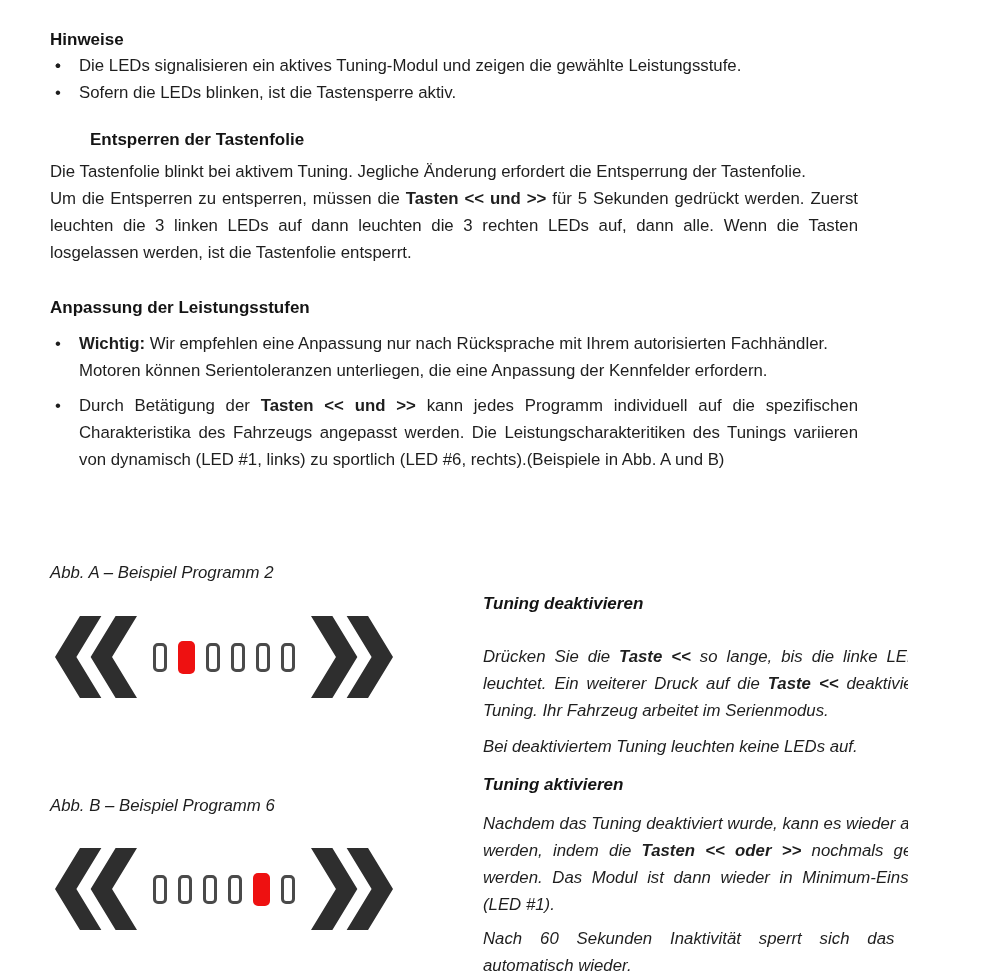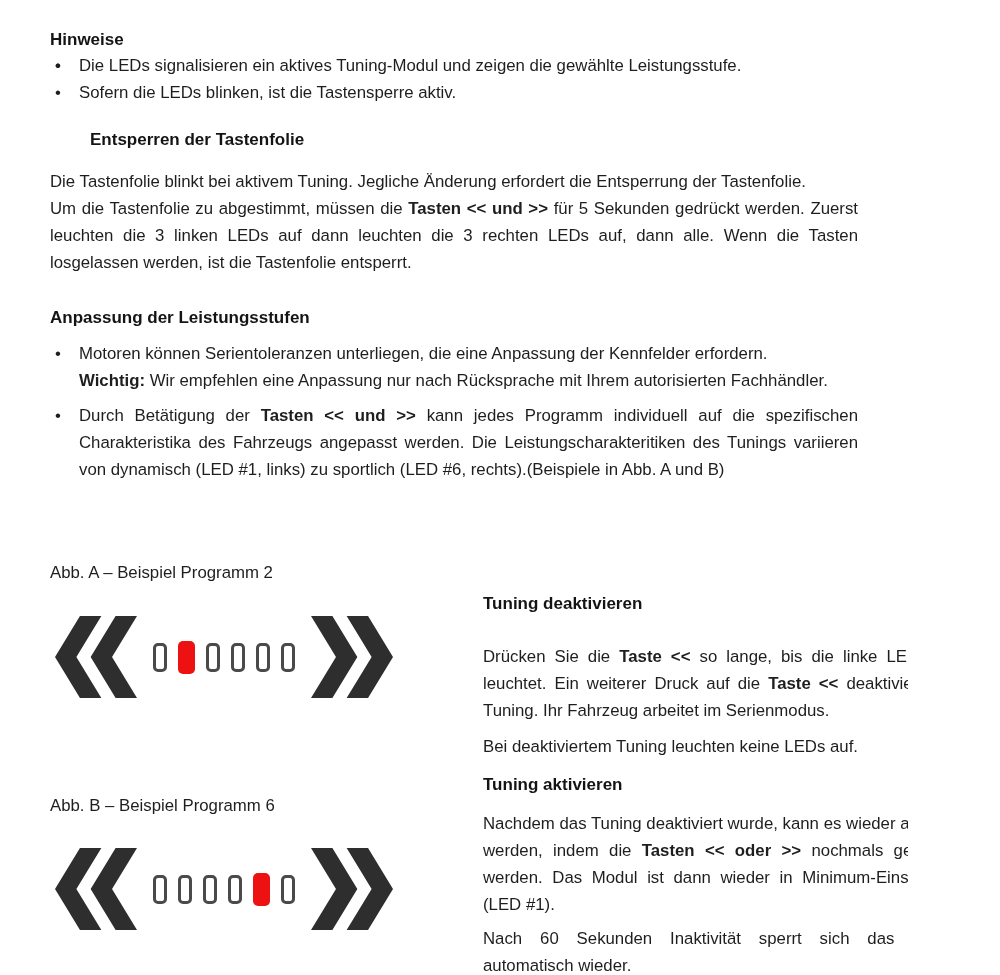--- a/index.html
+++ b/index.html
@@ -13,26 +13,26 @@
     font-family:"Liberation Sans",sans-serif;
     font-size:16.8px;line-height:27px;color:var(--text);
   }
   .page{position:relative;width:908px;height:975px;padding:28px 50px 0 50px;overflow:hidden;}
   .head{font-size:17px;font-weight:bold;color:var(--heading);line-height:24px;margin:0;}
   .bullet{position:relative;padding-left:29px;margin:0;}
   .bullet .marker{position:absolute;left:5px;top:0;}
   .just{text-align:justify;}
   .para{margin:0;}
   .mt-h2{margin-top:22px;margin-left:40px;}
-  .mt-para{margin-top:16px;}
+  .mt-para{margin-top:6px;}
   .mt-h3{margin-top:30px;}
   .mt-b1{margin-top:10px;}
   .mt-b2{margin-top:8px;}
 
-  .bottom{position:absolute;left:0;top:545px;width:1000px;height:430px;}
+  .bottom{position:absolute;left:0;top:545px;width:1000px;height:430px;font-style:italic;}
   .fig-label-a{position:absolute;left:50px;top:14px;}
   .fig-label-b{position:absolute;left:50px;top:247px;}
   .figure{position:absolute;left:55px;display:flex;align-items:center;gap:16px;height:92px;}
   .fig-a{top:66px;}
   .fig-b{top:298px;}
   .chev{display:block;}
   .chev polygon{fill:var(--chevron);}
   .chev.right{transform:scaleX(-1);}
   .led-strip{display:flex;align-items:center;gap:11px;}
   .led{width:14px;height:29px;border:3px solid var(--led-border);border-radius:5px;background:var(--led-fill);}
@@ -62,28 +62,28 @@
     </div>
     <div class="bullet">
       <span class="marker">•</span>
       <span><span>Sofern die LEDs blinken, ist die Tastensperre aktiv.</span></span>
     </div>
   </div>
 
   <h3 class="head mt-h2">Entsperren der Tastenfolie</h3>
   <div class="mt-para">
     <div class="para"><span>Die Tastenfolie blinkt bei aktivem Tuning. Jegliche Änderung erfordert die Entsperrung der Tastenfolie.</span></div>
-    <div class="para just"><span>Um die Tastenfolie zu abgestimmt, müssen die </span><span style="font-weight: bold;">Tasten &lt;&lt; und &gt;&gt;</span><span> für 5 Sekunden gedrückt werden. Zuerst leuchten die 3 linken LEDs auf dann leuchten die 3 rechten LEDs auf, dann alle. Wenn die Tasten losgelassen werden, ist die Tastenfolie entsperrt.</span></div>
+    <div class="para just"><span>Um die Entsperren zu entsperren, müssen die </span><span style="font-weight: bold;">Tasten &lt;&lt; und &gt;&gt;</span><span> für 5 Sekunden gedrückt werden. Zuerst leuchten die 3 linken LEDs auf dann leuchten die 3 rechten LEDs auf, dann alle. Wenn die Tasten losgelassen werden, ist die Tastenfolie entsperrt.</span></div>
   </div>
 
   <h3 class="head mt-h3">Anpassung der Leistungsstufen</h3>
   <div class="bullet mt-b1">
     <span class="marker">•</span>
+    <div class="para"><span style="font-weight: bold;">Wichtig:</span><span> Wir empfehlen eine Anpassung nur nach Rücksprache mit Ihrem autorisierten Fachhändler.</span></div>
     <div class="para"><span>Motoren können Serientoleranzen unterliegen, die eine Anpassung der Kennfelder erfordern.</span></div>
-    <div class="para"><span style="font-weight: bold;">Wichtig:</span><span> Wir empfehlen eine Anpassung nur nach Rücksprache mit Ihrem autorisierten Fachhändler.</span></div>
   </div>
   <div class="bullet just mt-b2">
     <span class="marker">•</span>
     <span><span>Durch Betätigung der </span><span style="font-weight: bold;">Tasten &lt;&lt; und &gt;&gt;</span><span> kann jedes Programm individuell auf die spezifischen Charakteristika des Fahrzeugs angepasst werden. Die Leistungscharakteritiken des Tunings variieren von dynamisch (LED #1, links) zu sportlich (LED #6, rechts).(Beispiele in Abb. A und B)</span></span>
   </div>
 
   <div class="bottom">
 
     <div class="fig-label-a">Abb. A – Beispiel Programm 2</div>
 

